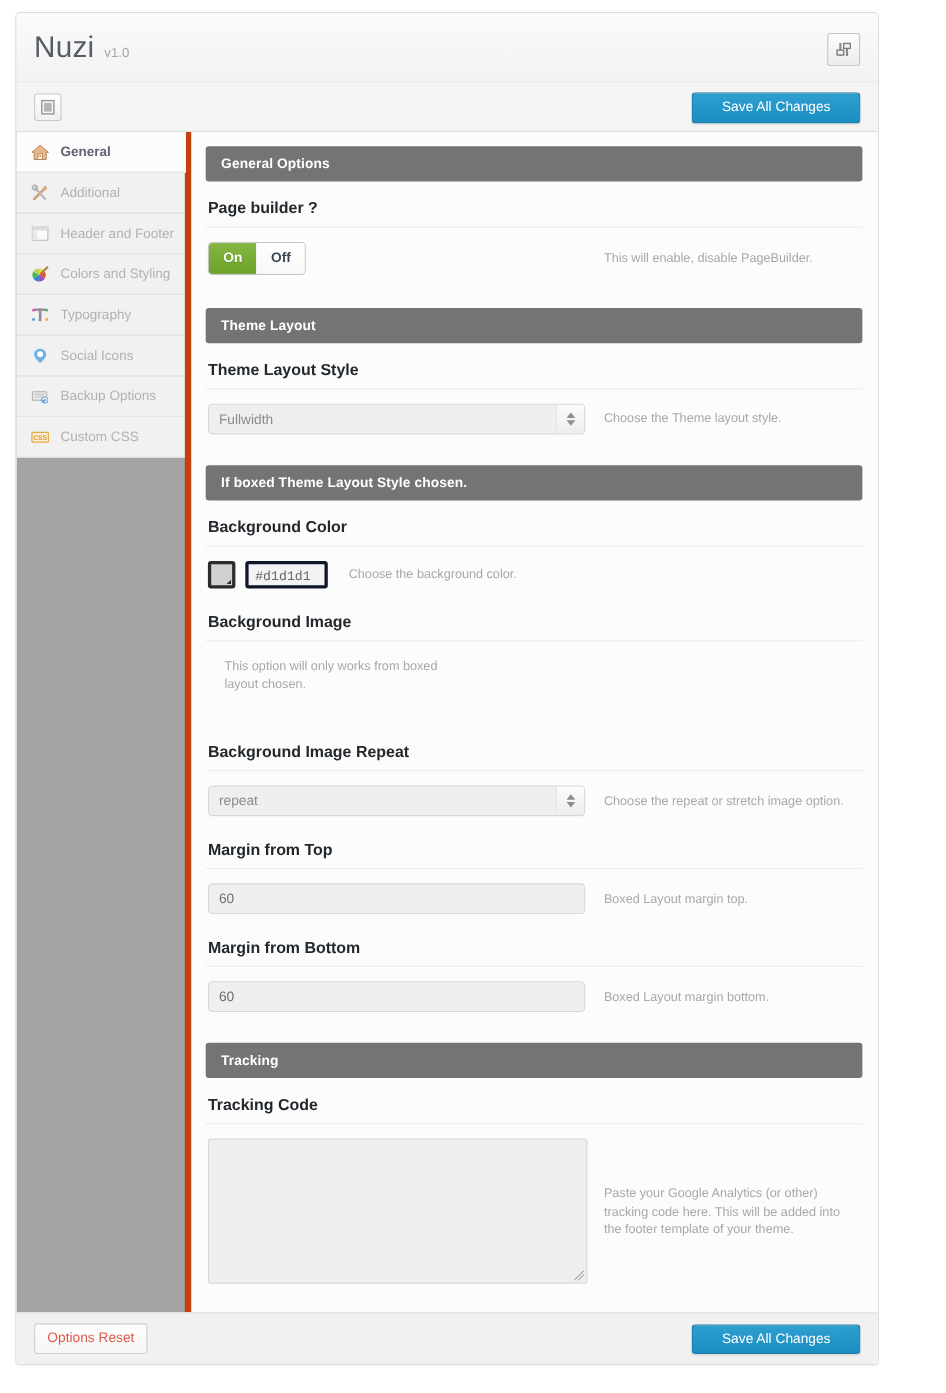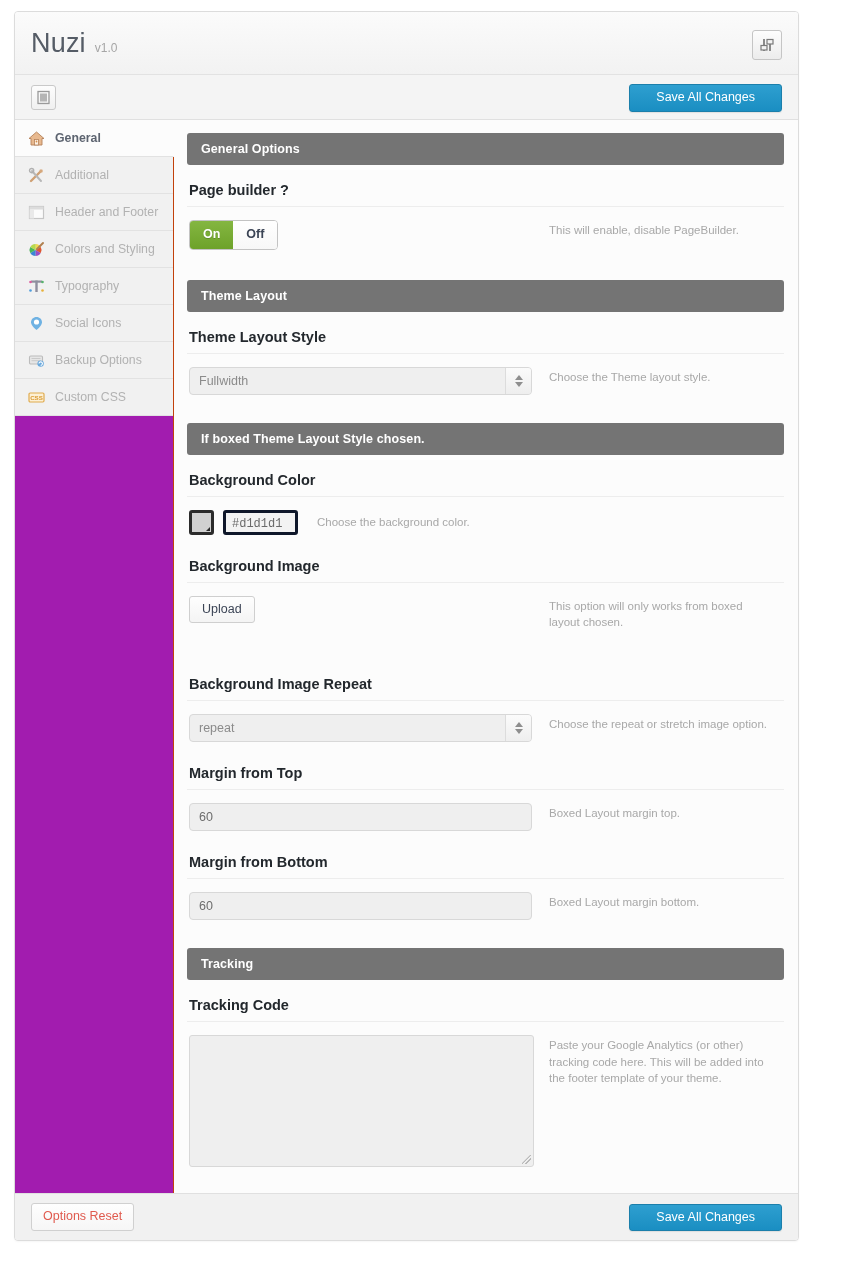--- a/index.html
+++ b/index.html
@@ -103,22 +103,22 @@
   .body-wrap {
     display: flex;
     align-items: stretch;
     min-height: 1059px;
   }
 
   
   .sidebar {
     width: 159px;
     flex: 0 0 159px;
-    background: #a21caf;
-    border-right: 1px solid #c2410c;
+    background: #a3a3a3;
+    border-right: 6px solid #c2410c;
   }
   .nav-item {
     display: flex;
     align-items: center;
     gap: 10px;
     height: 37px;
     padding: 0 10px 0 13px;
     border-bottom: 1px solid #e2e2e2;
     cursor: pointer;
     background: #f1f1f1;
@@ -157,21 +157,21 @@
 
   .field-title {
     font-size: 14.5px;
     font-weight: bold;
     color: #23282d;
     padding: 17px 0 8px 2px;
     border-bottom: 1px solid #ededed;
   }
   .field-row {
     display: flex;
-    align-items: flex-start;
+    align-items: center;
     padding: 13px 0 6px 2px;
     min-height: 36px;
   }
   .field-ctl { width: 345px; flex: 0 0 345px; }
   .field-desc {
     font-size: 11.5px;
     color: #a8a8a8;
     line-height: 1.45;
     padding-top: 2px;
     padding-left: 15px;
@@ -494,23 +494,20 @@
         <div class="field-row">
           <div class="color-row">
             <span class="color-swatch"></span>
             <span class="color-input">#d1d1d1</span>
             <span class="color-desc">Choose the background color.</span>
           </div>
         </div>
 
         <div class="field-title">Background Image</div>
         <div class="field-row">
-          <div class="field-ctl">
-            <button class="btn-upload">Upload</button>
-          </div>
           <div class="field-desc">This option will only works from boxed layout chosen.</div>
         </div>
 
         <div class="spacer-lg"></div>
 
         <div class="field-title">Background Image Repeat</div>
         <div class="field-row">
           <div class="field-ctl">
             <div class="select-box">
               <span class="select-val">repeat</span>

